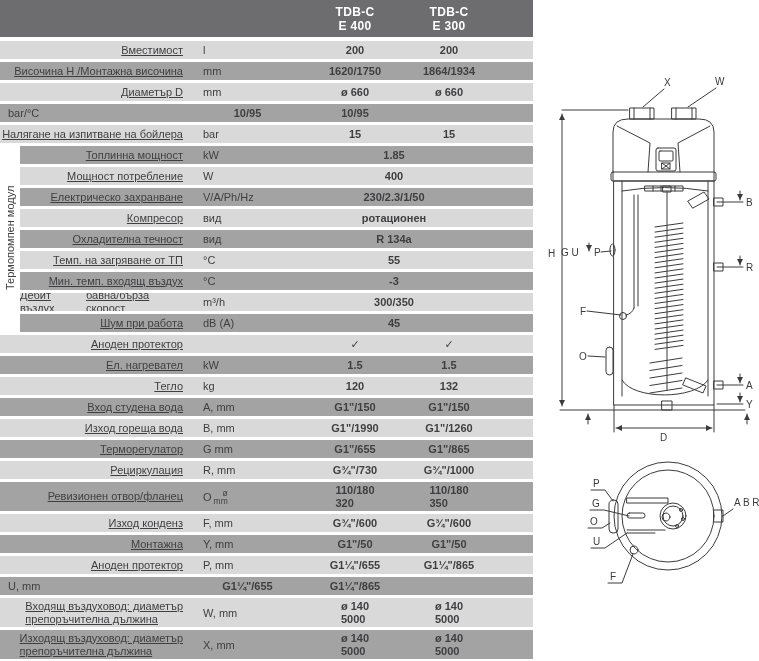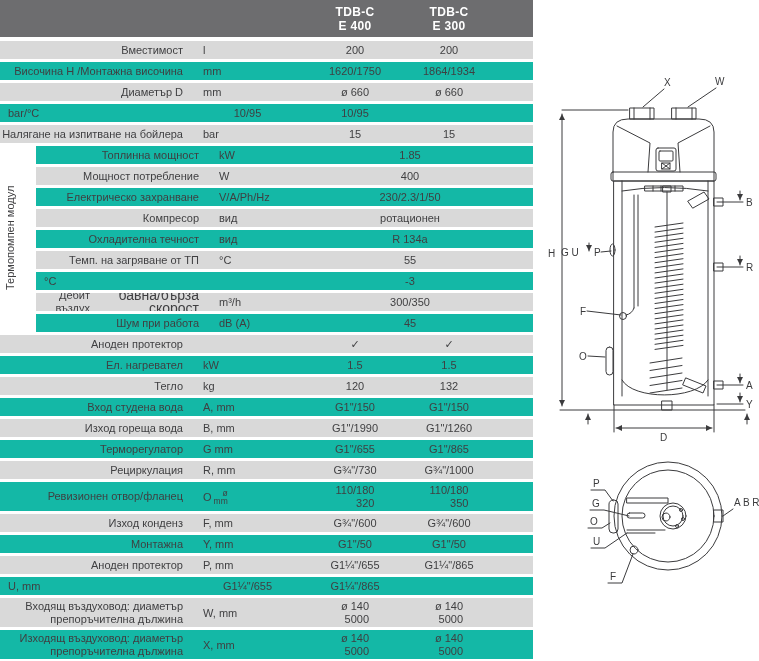--- a/index.html
+++ b/index.html
@@ -7,29 +7,29 @@
   .stage{position:relative;width:759px;height:661px;background:#ffffff;overflow:hidden;}
 
   
   .spec-table{position:absolute;left:0;top:0;width:533px;}
   .thead{display:grid;grid-template-columns:195px 105px 110px 78px 1fr;height:37px;
          background:#6d6d6f;color:#ffffff;margin-bottom:4px;}
   .thead .hcell{display:flex;flex-direction:column;align-items:center;justify-content:center;
                 font-size:12px;font-weight:bold;line-height:14px;letter-spacing:.3px;}
   .row{display:grid;grid-template-columns:195px 105px 110px 78px 1fr;height:18px;margin-bottom:3px;
        color:#3f3f41;font-size:11px;}
-  .row.insec{margin-left:36px;grid-template-columns:175px 105px 110px 78px 1fr;}
+  .row.insec{margin-left:20px;grid-template-columns:175px 105px 110px 78px 1fr;}
   .row.tall{height:29px;}
   .shade-gray{background:#d9d9d9;}
-  .shade-light{background:#14b8a6;}
+  .shade-light{background:#a3a3a3;}
   .cell{display:flex;align-items:center;overflow:hidden;}
-  .cell.name{justify-content:flex-end;text-align:right;padding-right:12px;white-space:pre-line;line-height:13px;}
-  .cell.name .small{font-size:14px;padding-left:3px;}
+  .cell.name{justify-content:flex-end;padding-right:12px;white-space:pre-line;line-height:13px;text-decoration:underline;}
+  .cell.name .small{font-size:11px;padding-left:3px;}
   .cell.unit{justify-content:flex-start;padding-left:8px;}
-  .cell.val{justify-content:center;text-align:right;white-space:pre-line;line-height:13px;}
+  .cell.val{justify-content:center;text-align:left;white-space:pre-line;line-height:13px;font-weight:bold;}
   .cell.vspan{grid-column:3/5;}
   .ustack{display:inline-flex;flex-direction:column;font-size:8.5px;line-height:8px;margin-left:2px;}
   .ustack .ut{align-self:flex-end;}
   .section-label{position:absolute;left:1px;top:146px;width:17px;height:183px;
                  writing-mode:vertical-rl;transform:rotate(180deg);
                  display:flex;align-items:center;justify-content:center;
                  font-size:11px;color:#3f3f41;}
 
   
   .diagram{position:absolute;left:533px;top:60px;width:226px;height:601px;}
@@ -154,20 +154,21 @@
         <div class="row shade-gray insec">
       <div class="cell name"><span>Темп. на загряване от ТП</span></div>
       <div class="cell unit">
             <span>°C</span>
           </div>
 
       <div class="cell val vspan">55</div>
       <div class="cell filler"></div>
     </div>
         <div class="row shade-light insec">
+      <div class="cell name"><span>Мин. темп. входящ въздух</span></div>
       <div class="cell unit">
             <span>°C</span>
           </div>
 
       <div class="cell val vspan">-3</div>
       <div class="cell filler"></div>
     </div>
         <div class="row shade-gray insec">
       <div class="cell name"><span>Дебит въздух</span><span class="small">бавна/бърза скорост</span></div>
       <div class="cell unit">

